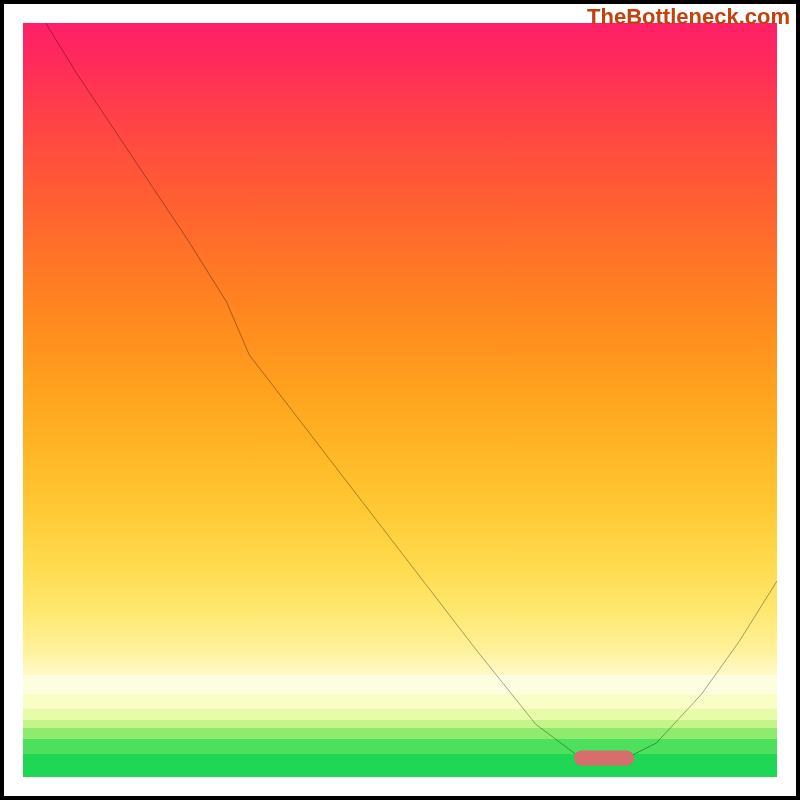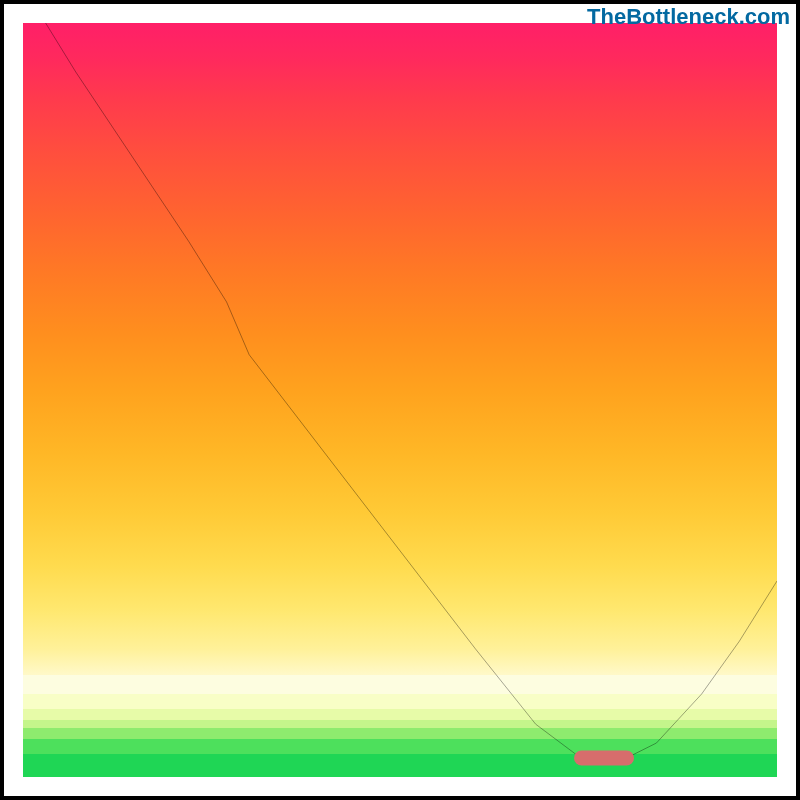--- a/index.html
+++ b/index.html
@@ -1,19 +1,19 @@
 <!DOCTYPE html>
 <html><head>
 <meta charset="utf-8">
 <style>
 *{margin:0;padding:0;box-sizing:border-box}
 body{width:800px;height:800px;position:relative;font-family:Arial,Helvetica,sans-serif;overflow:hidden;background:#fff}
 .frame{position:absolute;inset:0;border:3px solid #000}
 .frame-inner{position:absolute;inset:2px;border:2px solid #000}
-.attribution{position:absolute;top:4px;right:10px;font-size:22px;font-weight:600;color:#0369a1;font-family:Arial,sans-serif;z-index:5}
+.attribution{position:absolute;top:4px;right:10px;font-size:22px;font-weight:600;color:#c2410c;font-family:Arial,sans-serif;z-index:5}
 .plot{position:absolute;left:23px;right:23px;top:23px;bottom:23px}
 .gradient-bg{position:absolute;inset:0;background:linear-gradient(to top,
   #1fd655 0%, #1fd655 3%,
   #4de05c 3%, #4de05c 5%,
   #8eeb6e 5%, #8eeb6e 6.5%,
   #c4f58b 6.5%, #c4f58b 7.5%,
   #e7fba8 7.5%, #e7fba8 9%,
   #f8fec6 9%, #f8fec6 11%,
   #fdfde0 11%, #fdfde0 13.5%,
   #fff9c9 13.5%,

